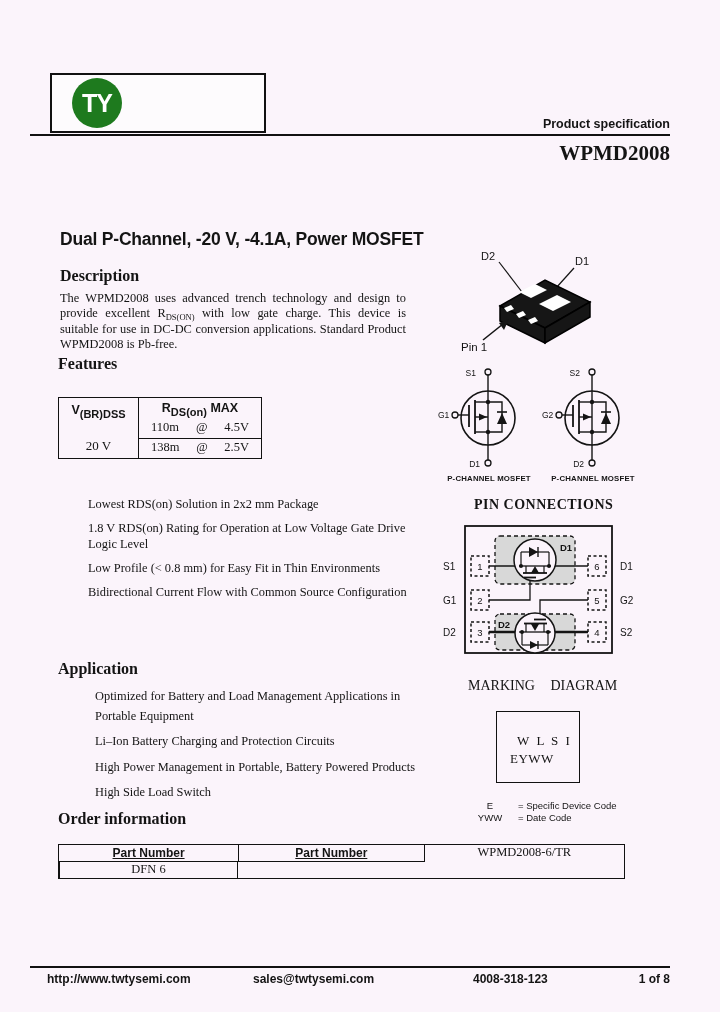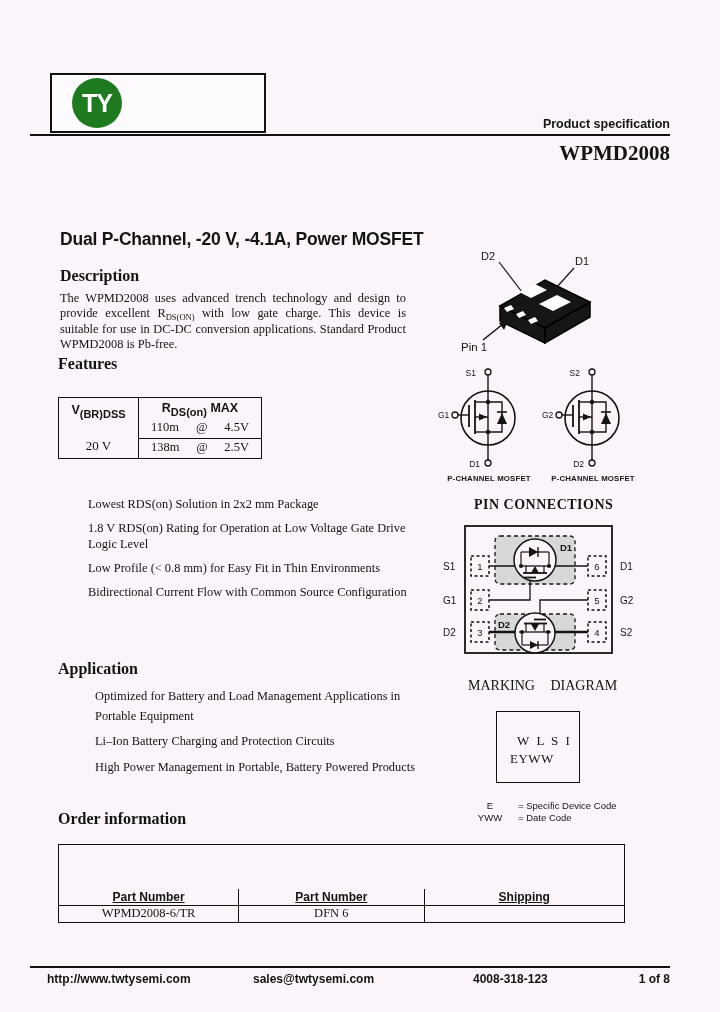--- a/index.html
+++ b/index.html
@@ -34,21 +34,21 @@
 
   .bullets{left:88px;top:497px;width:338px;font-size:12.4px;line-height:1.25;}
   .bullets div{margin-bottom:8.5px;}
   .apps{left:95px;top:687px;width:340px;font-size:12.4px;line-height:1.58;}
   .apps div{margin-bottom:6px;}
 
   
   .legend{left:462px;top:800px;font-size:9.5px;display:grid;grid-template-columns:56px auto;row-gap:1px;}
   .legend .sym{text-align:center;}
   .order-table{left:58px;top:844px;width:567px;border:1.5px solid #111;display:grid;grid-template-columns:31.7% 33% 35.3%;box-sizing:border-box;}
-  .order-table .hc{font-weight:bold;font-size:12px;text-align:center;padding:1px 0;border-bottom:1.5px solid #111;margin-top:44px;}
+  .order-table .hc{font-weight:bold;font-size:12px;text-align:center;padding:1px 0;border-bottom:1.5px solid #111;}
   .order-table .hc span{text-decoration:underline;}
   .order-table .hc.mid,.order-table .dc.mid{border-left:1.5px solid #111;border-right:1.5px solid #111;}
   .order-table .dc{font-size:12.5px;text-align:center;padding:0 0 1px;font-family:"Liberation Serif",serif;}
 
   
   .fig-caption{font-weight:bold;font-size:7.8px;text-align:center;letter-spacing:.2px;}
   .pin-head{left:474px;top:497px;font-weight:bold;font-size:14px;letter-spacing:.5px;}
   .mark-head{left:468px;top:678px;font-weight:normal;font-size:14px;word-spacing:12px;}
   .mark-box{left:496px;top:711px;width:84px;height:72px;border:1.5px solid #111;box-sizing:border-box;padding:20px 0 0 13px;font-size:13px;line-height:1.35;}
   .mark-line1{letter-spacing:2px;text-align:center;}
@@ -109,33 +109,33 @@
     <div>1.8 V RDS(on) Rating for Operation at Low Voltage Gate Drive Logic Level</div>
     <div>Low Profile (&lt; 0.8 mm) for Easy Fit in Thin Environments</div>
     <div>Bidirectional Current Flow with Common Source Configuration</div>
   </div>
 
   <div class="abs sec-head serif" style="left:58px;top:660px;">Application</div>
   <div class="abs apps serif">
     <div>Optimized for Battery and Load Management Applications in Portable Equipment</div>
     <div>Li–Ion Battery Charging and Protection Circuits</div>
     <div>High Power Management in Portable, Battery Powered Products</div>
+    <div>High Side Load Switch</div>
   </div>
 
   <div class="abs sec-head serif" style="left:58px;top:810px;">Order information</div>
   <div class="abs legend">
     <span class="sym">E</span>
     <span>= Specific Device Code</span>
     <span class="sym">YWW</span>
     <span>= Date Code</span>
   </div>
   <div class="abs order-table">
     <div class="hc"><span>Part Number</span></div>
     <div class="hc mid"><span>Part Number</span></div>
-    <div class="hc"><span>Shipping</span></div>
     <div class="dc">WPMD2008-6/TR</div>
     <div class="dc mid">DFN 6</div>
   </div>
 
   <svg class="abs" style="left:455px;top:246px;" width="220" height="108" viewBox="0 0 220 108">
     <text x="26" y="14" font-size="11">D2</text>
     <line class="ln" x1="44" y1="16" x2="67" y2="46" stroke-width="1.2"></line>
     <text x="120" y="19" font-size="11">D1</text>
     <line class="ln" x1="119" y1="22" x2="101" y2="42" stroke-width="1.2"></line>
     <g>

